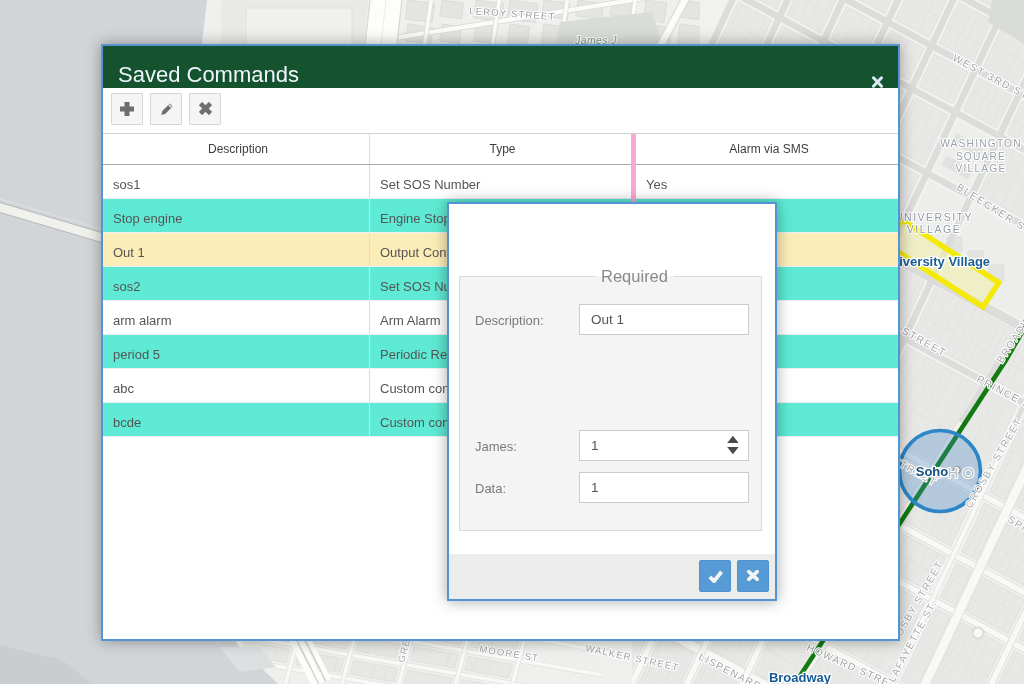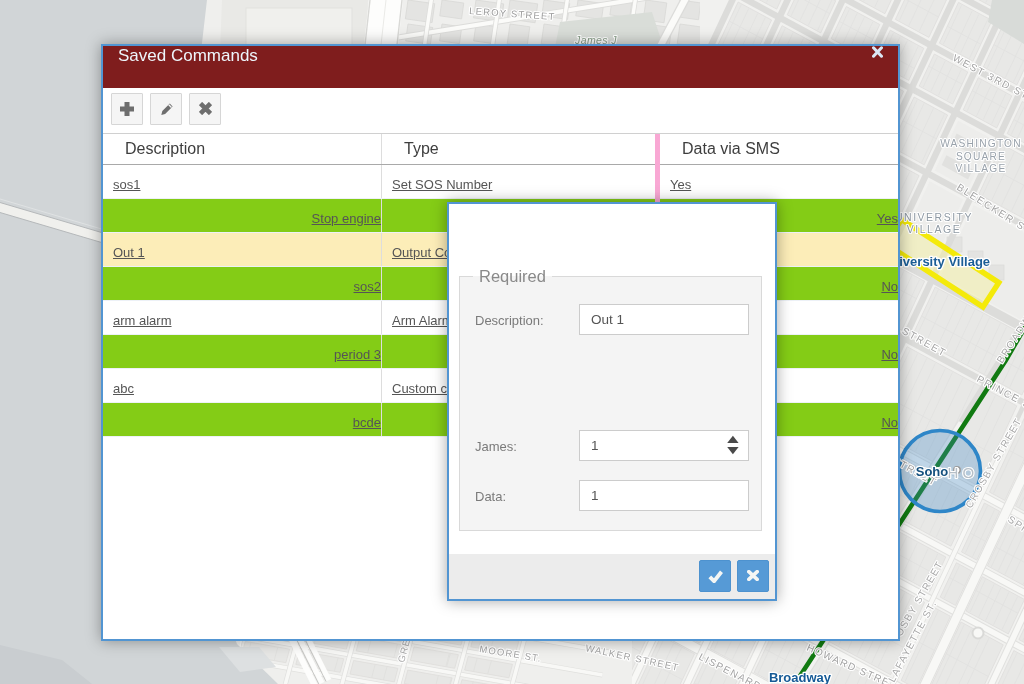--- a/index.html
+++ b/index.html
@@ -1,46 +1,46 @@
 <!DOCTYPE html>
 <html><head>
 <meta charset="utf-8">
 <style>
   html,body{margin:0;padding:0;width:1024px;height:684px;overflow:hidden;
     font-family:"Liberation Sans",sans-serif;}
   #stage{position:relative;width:1024px;height:684px;background:#f2f2f0;}
   #map{position:absolute;left:0;top:0;}
   .dlg{position:absolute;background:#fff;border:2px solid #5295d2;
     box-shadow:0 0 14px rgba(0,0,0,.35);}
-  .titlebar{height:42px;background:#7f1d1d;color:#eef5fb;display:flex;
-    align-items:flex-start;padding:0 15px;font-size:17px;}
+  .titlebar{height:42px;background:#14532d;color:#eef5fb;display:flex;
+    align-items:flex-end;padding:0 15px;font-size:22px;}
   .titlebar .close{margin-left:auto;display:flex;align-items:center;}
   
   #d1{left:101px;top:44px;width:795px;height:593px;}
   #d1 .toolbar{padding:5px 8px 0;border-bottom:1px solid #d0d0d0;height:40px;box-sizing:content-box;}
   .tbtn{display:inline-block;width:30px;height:30px;background:#f5f5f5;
     border:1px solid #d6d6d6;border-radius:1px;margin-right:7px;vertical-align:top;
     text-align:center;color:#666;}
   .tbtn svg{margin-top:8px;}
   table.grid{border-collapse:collapse;width:100%;font-size:13px;color:#555;}
-  table.grid th{font-weight:normal;text-align:left;font-size:16px;color:#3e3e3e;
-    padding:0 0 0 22px;height:30px;border-bottom:1px solid #a9a9a9;}
-  table.grid td{padding:6px 0 0 10px;height:27px;border-bottom:1px solid #edf1f7;vertical-align:middle;text-decoration:underline;}
+  table.grid th{font-weight:normal;text-align:center;font-size:12px;color:#3e3e3e;
+    padding:0 0 0 4px;height:30px;border-bottom:1px solid #a9a9a9;}
+  table.grid td{padding:6px 0 0 10px;height:27px;border-bottom:1px solid #edf1f7;vertical-align:middle;}
   table.grid .c1{width:256px;}
   table.grid .c2{width:251px;}
   th.c1,td.c1{border-right:1px solid #ddd;}
   th.c2,td.c2{border-right:5px solid #f9a8d4;}
-  tr.even td{background:#84cc16;text-align:right;}
+  tr.even td{background:#5eead4;}
   tr.sel td{background:#fcedb8;}
   
   #d2{left:447px;top:202px;width:326px;height:395px;}
   #d2 .titlebar{height:40px;}
   #d2 fieldset{position:absolute;left:10px;top:63px;width:301px;height:262px;
     border:1px solid #d9d9d9;background:#f4f4f4;margin:0;padding:0;}
-  #d2 legend{color:#8a8a8a;font-size:16.5px;margin-left:13px;padding:0 6px;}
+  #d2 legend{color:#8a8a8a;font-size:16.5px;margin-left:24px;padding:0 6px;text-align:center;}
   .frow{position:absolute;left:0;width:100%;height:31px;padding-left:45px;}
   .frow label{position:absolute;left:26px;top:50%;transform:translateY(-50%);
     color:#7a7a7a;font-size:13px;}
   .frow .inp{position:absolute;left:130px;top:0;width:170px;height:31px;
     border:1px solid #ccc;background:#fff;color:#555;font-size:13.5px;
     line-height:29px;padding-left:11px;box-sizing:border-box;}
   #d2 .footer{position:absolute;left:0;bottom:0;width:100%;height:45px;
     background:#ececec;}
   .bbtn{position:absolute;top:6px;width:32px;height:32px;background:#569ad6;
     border-radius:2px;color:#fff;text-align:center;box-sizing:border-box;
@@ -1007,21 +1007,21 @@
             <path d="M2.3 12.9l1-3.8 7.5-7.5 2.8 2.8-7.5 7.5z" fill="#6e6e6e"></path>
             <path d="M9.7 2.7l2.8 2.8" stroke="#f5f5f5" stroke-width="1.3"></path>
           </svg></span><span class="tbtn"><svg width="13" height="13">
             <path d="M1.5 1.5l10 10M11.5 1.5l-10 10" stroke="#6e6e6e" stroke-width="4.6"></path>
           </svg></span></div>
   <table class="grid">
     <tbody>
           <tr>
             <th class="c1">Description</th>
             <th class="c2">Type</th>
-            <th>Data via SMS</th>
+            <th>Alarm via SMS</th>
           </tr>
     <tr>
             <td class="c1">sos1</td>
             <td class="c2">Set SOS Number</td>
             <td>Yes</td>
           </tr>
     <tr class="even">
             <td class="c1">Stop engine</td>
             <td class="c2">Engine Stop</td>
             <td>Yes</td>
@@ -1035,21 +1035,21 @@
             <td class="c1">sos2</td>
             <td class="c2">Set SOS Number</td>
             <td>No</td>
           </tr>
     <tr>
             <td class="c1">arm alarm</td>
             <td class="c2">Arm Alarm</td>
             <td>No</td>
           </tr>
     <tr class="even">
-            <td class="c1">period 3</td>
+            <td class="c1">period 5</td>
             <td class="c2">Periodic Reporting</td>
             <td>No</td>
           </tr>
     <tr>
             <td class="c1">abc</td>
             <td class="c2">Custom command</td>
             <td>No</td>
           </tr>
     <tr class="even">
             <td class="c1">bcde</td>
@@ -1068,21 +1068,21 @@
         <label>Description:</label>
         <div class="inp">Out 1</div>
       </div>
   <div class="frow" style="top:226px">
         <label>James:</label>
         <div class="inp">1<svg style="position:absolute;right:9px;top:4px" width="12" height="21">
             <path d="M0.2 8h11.4L5.9 0.8z" fill="#4a4a4a"></path>
             <path d="M0.2 12h11.4l-5.7 7.2z" fill="#4a4a4a"></path>
           </svg></div>
       </div>
-  <div class="frow" style="top:276px">
+  <div class="frow" style="top:268px">
         <label>Data:</label>
         <div class="inp">1</div>
       </div>
   <div class="footer">
     <div class="bbtn" style="right:44px"><svg width="15" height="13">
             <path d="M1.8 6.8l4.3 4.4 7.4-9.4" stroke="#f4f6f4" stroke-width="3.8" fill="none"></path>
           </svg></div>
     <div class="bbtn" style="right:6px"><svg width="12" height="11">
             <path d="M1.8 1.6l8.4 7.8M10.2 1.6l-8.4 7.8" stroke="#f4f6f4" stroke-width="3.6" stroke-linecap="round"></path>
           </svg></div>

